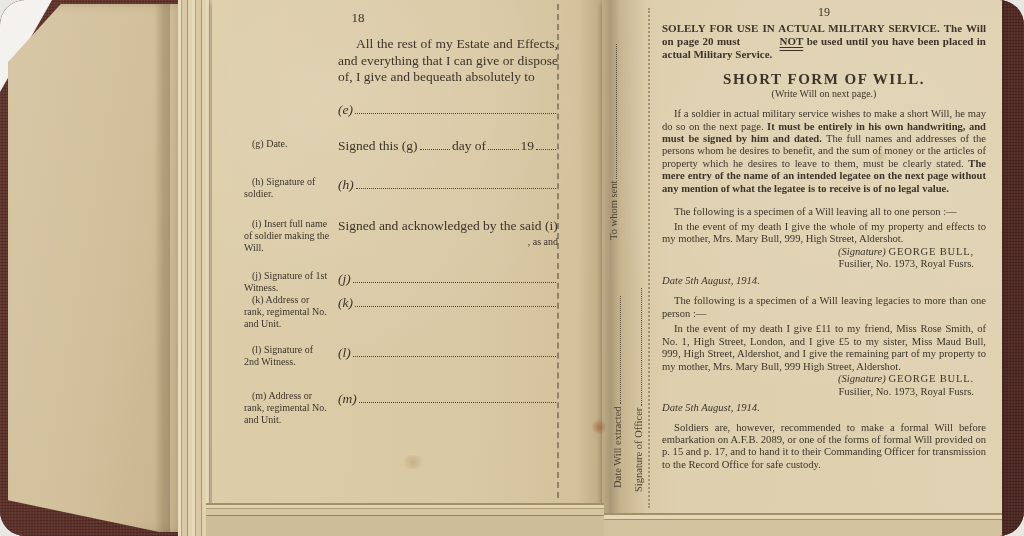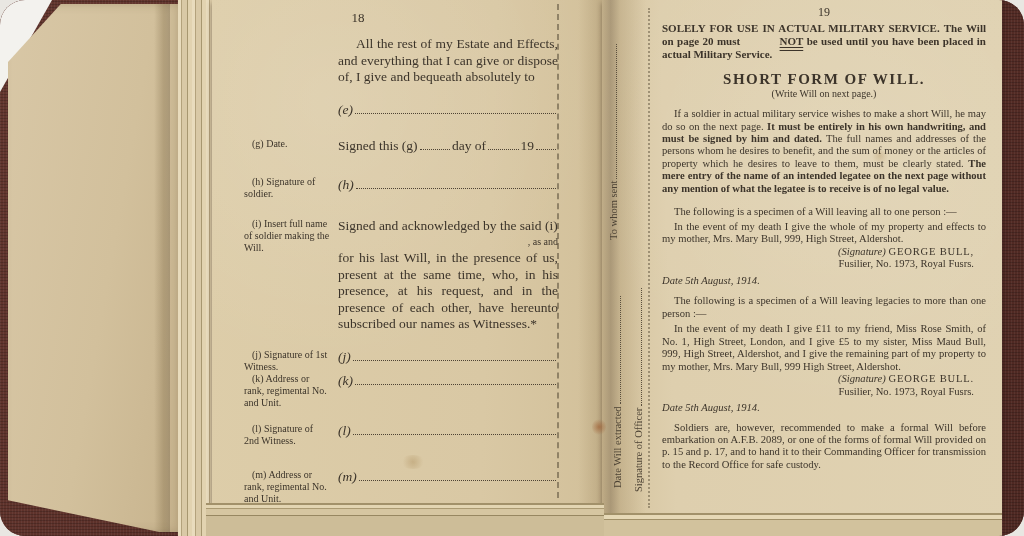--- a/index.html
+++ b/index.html
@@ -169,21 +169,20 @@
           <span>(h)</span>
           <span class="dots"></span>
         </div>
       </div>
 
       <div class="f-row" style="margin-top:18px">
         <div class="mnote">(i) Insert full name of soldier making the Will.</div>
         <div>
           <div class="ack-l1">Signed and acknowledged by the said (i)</div>
           <div class="ack-asand">, as and</div>
-          <div class="ack-rest">for his last Will, in the presence of us, present at the same time, who, in his presence, at his request, and in the presence of each other, have hereunto subscribed our names as Witnesses.*</div>
         </div>
       </div>
 
       <div class="f-row" style="margin-top:16px">
         <div class="mnote">(j) Signature of 1st Witness.</div>
         <div class="fieldline">
           <span>(j)</span>
           <span class="dots"></span>
         </div>
       </div>

